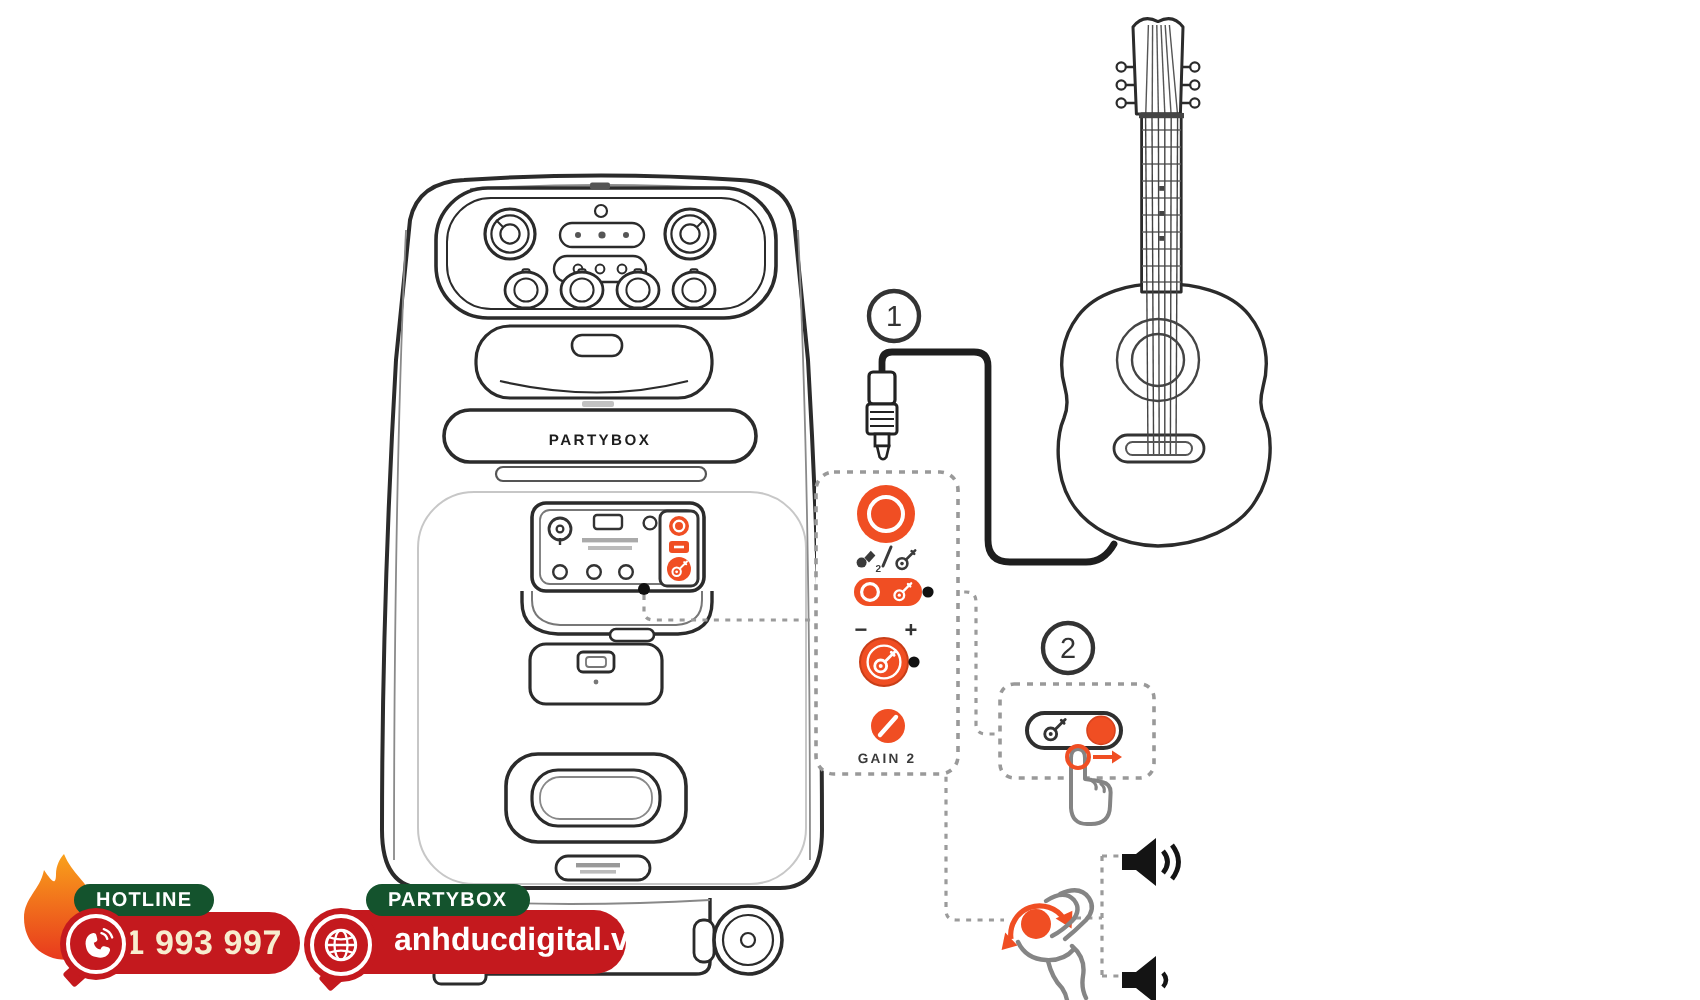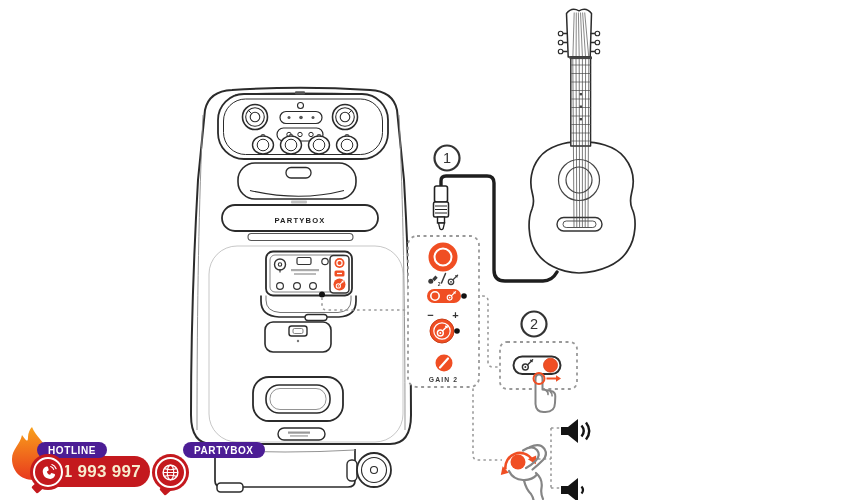--- a/index.html
+++ b/index.html
@@ -5,21 +5,21 @@
   html,body{margin:0;padding:0;background:#fff;}
   .stage{position:relative;width:850px;height:500px;background:#ffffff;overflow:hidden;
          font-family:"Liberation Sans",sans-serif;}
   .stage svg text{font-family:"Liberation Sans",sans-serif;}
   .diagram{position:absolute;left:0;top:0;}
   
   .badge-part{position:absolute;box-sizing:border-box;}
   .flame{left:6px;top:425px;z-index:1;}
   .pill-red{background:#c4191e;border-radius:16px;display:flex;align-items:center;z-index:2;
             font-weight:bold;}
-  .pill-black{background:#4c1d95;color:#fff;font-size:10px;font-weight:bold;letter-spacing:.6px;
+  .pill-black{background:#14532d;color:#fff;font-size:10px;font-weight:bold;letter-spacing:.6px;
               padding:2.5px 11px;border-radius:9px;z-index:3;text-align:center;}
   .h-red{left:33px;top:456px;height:31px;width:117px;justify-content:flex-end;
          padding-right:9px;color:#f7edcf;font-size:17px;letter-spacing:.3px;}
   .h-black{left:37px;top:442px;}
   .w-red{left:155px;top:455px;height:32px;width:158px;padding-left:42px;color:#fff;
          font-size:16px;}
   .w-black{left:183px;top:442px;}
   .badge-circle{border-radius:50%;background:#c4191e;z-index:4;display:flex;align-items:center;
                 justify-content:center;}
   .badge-circle .ring{position:absolute;inset:3px;border:2px solid #fff;border-radius:50%;}
@@ -350,20 +350,23 @@
 <div class="badge-part badge-circle h-circle">
   <div class="ring"></div>
   <svg width="20" height="20" viewBox="0 0 22 22">
     <path d="M5.5,12.5 C4.5,8 7,5.5 9.5,5 c0.8,-0.1 1.5,0.4 1.7,1.2 l0.5,2 c0.15,0.7 -0.2,1.4 -0.9,1.7
              l-1,0.45 c0.3,2 1.6,3.3 3.6,3.7 l0.5,-1 c0.3,-0.65 1,-1 1.7,-0.8 l2,0.55
              c0.8,0.2 1.3,1 1.1,1.8 c-0.6,2.5 -3.2,4.9 -7.6,3.6 C7.5,17.6 6,15 5.5,12.5 Z" fill="#fff"></path>
     <path d="M 14,5 a4.5,4.5 0 0 1 3.2,3.2 M 15.3,2.8 a7,7 0 0 1 4.6,4.6" fill="none" stroke="#fff" stroke-width="1.3" stroke-linecap="round"></path>
   </svg>
 </div>
 
+<div class="badge-part pill-red w-red">
+  <span>anhducdigital.vn</span>
+</div>
 <div class="badge-part pill-black w-black">
   <span>PARTYBOX</span>
 </div>
 <div class="badge-part tail w-tail"></div>
 <div class="badge-part badge-circle w-circle">
   <div class="ring"></div>
   <svg width="21" height="21" viewBox="0 0 20 20">
     <circle cx="10" cy="10" r="7" fill="none" stroke="#fff" stroke-width="1.4"></circle>
     <ellipse cx="10" cy="10" rx="3.1" ry="7" fill="none" stroke="#fff" stroke-width="1.1"></ellipse>
     <path d="M 3,10 H 17 M 4.3,6.3 Q 10,8.4 15.7,6.3 M 4.3,13.7 Q 10,11.6 15.7,13.7" fill="none" stroke="#fff" stroke-width="1.1"></path>

